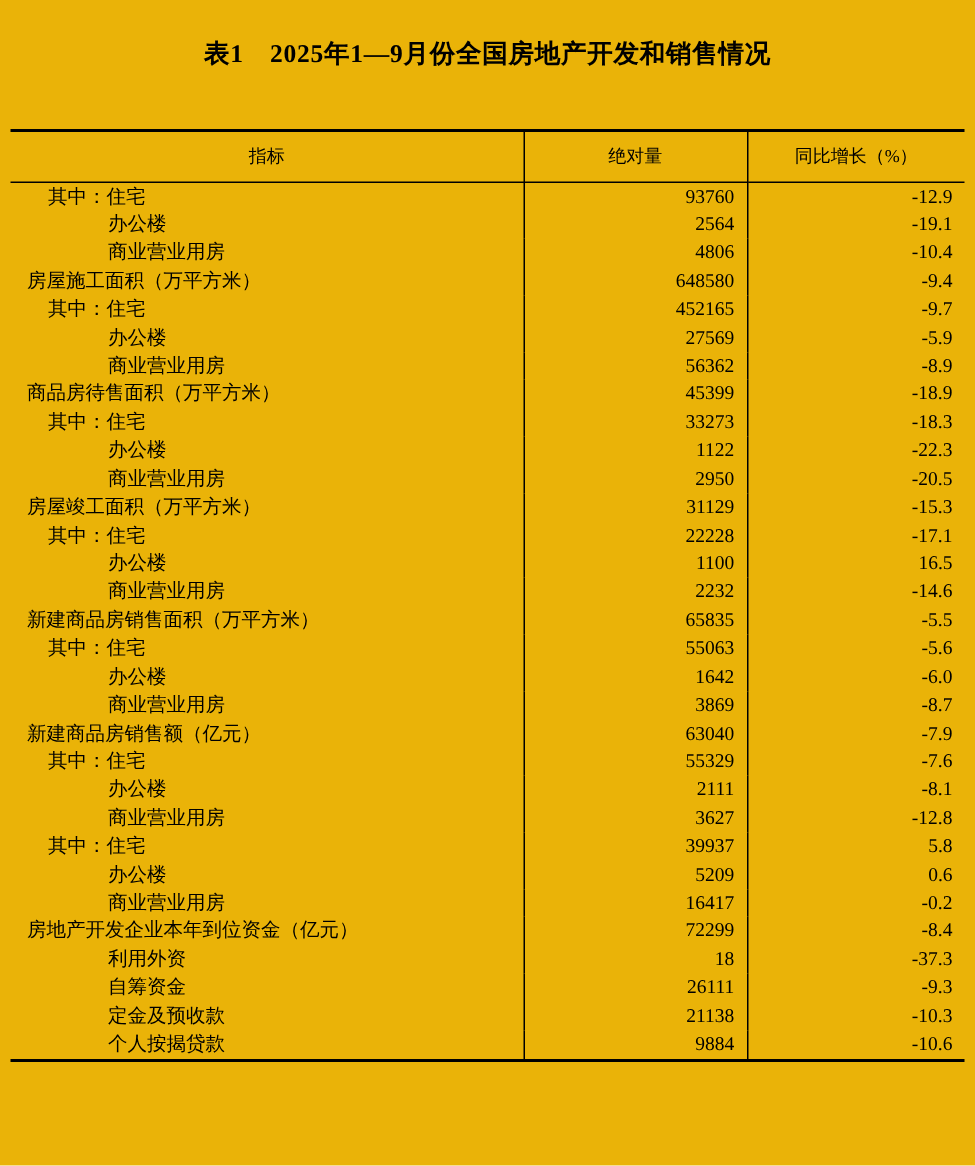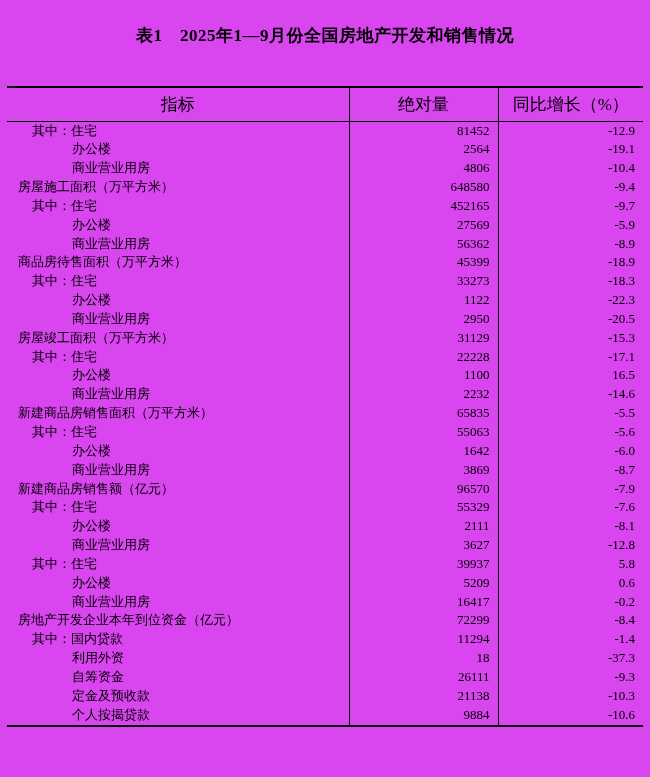--- a/index.html
+++ b/index.html
@@ -6,21 +6,21 @@
     margin: 0;
     padding: 0;
     background: #ffffff;
     color: #000000;
     font-family: "Liberation Serif", "DejaVu Serif", serif;
   }
   .page {
     position: relative;
     width: 650px;
     height: 777px;
-    background: #d946ef;
+    background: #eab308;
     overflow: hidden;
   }
   .title {
     margin: 25px 0 0 0;
     text-align: center;
     font-size: 17px;
     font-weight: bold;
     line-height: 22px;
     letter-spacing: 0.5px;
   }
@@ -31,21 +31,21 @@
     border-collapse: collapse;
     border-top: 2.5px solid #000;
     border-bottom: 2.5px solid #000;
   }
   col.c1 { width: 342px; }
   col.c2 { width: 149px; }
   col.c3 { width: 145px; }
   thead tr { height: 34px; }
   thead th {
     font-weight: normal;
-    font-size: 17px;
+    font-size: 12px;
     text-align: center;
     vertical-align: middle;
     border-bottom: 1px solid #000;
     padding: 0;
   }
   tbody td {
     height: 18.85px;
     font-size: 13px;
     line-height: 18.85px;
     padding: 0;
@@ -74,21 +74,21 @@
     <thead>
       <tr>
         <th class="bcol">指标</th>
         <th class="bcol">绝对量</th>
         <th>同比增长（%）</th>
       </tr>
     </thead>
     <tbody id="table-body">
         <tr>
           <td class="bcol ind1">其中：住宅</td>
-          <td class="bcol num">81452</td>
+          <td class="bcol num">93760</td>
           <td class="num">-12.9</td>
         </tr>
         <tr>
           <td class="bcol ind2">办公楼</td>
           <td class="bcol num">2564</td>
           <td class="num">-19.1</td>
         </tr>
         <tr>
           <td class="bcol ind2">商业营业用房</td>
           <td class="bcol num">4806</td>
@@ -169,21 +169,21 @@
           <td class="bcol num">1642</td>
           <td class="num">-6.0</td>
         </tr>
         <tr>
           <td class="bcol ind2">商业营业用房</td>
           <td class="bcol num">3869</td>
           <td class="num">-8.7</td>
         </tr>
         <tr>
           <td class="bcol ind0">新建商品房销售额（亿元）</td>
-          <td class="bcol num">96570</td>
+          <td class="bcol num">63040</td>
           <td class="num">-7.9</td>
         </tr>
         <tr>
           <td class="bcol ind1">其中：住宅</td>
           <td class="bcol num">55329</td>
           <td class="num">-7.6</td>
         </tr>
         <tr>
           <td class="bcol ind2">办公楼</td>
           <td class="bcol num">2111</td>
@@ -206,25 +206,20 @@
         </tr>
         <tr>
           <td class="bcol ind2">商业营业用房</td>
           <td class="bcol num">16417</td>
           <td class="num">-0.2</td>
         </tr>
         <tr>
           <td class="bcol ind0">房地产开发企业本年到位资金（亿元）</td>
           <td class="bcol num">72299</td>
           <td class="num">-8.4</td>
-        </tr>
-        <tr>
-          <td class="bcol ind1">其中：国内贷款</td>
-          <td class="bcol num">11294</td>
-          <td class="num">-1.4</td>
         </tr>
         <tr>
           <td class="bcol ind2">利用外资</td>
           <td class="bcol num">18</td>
           <td class="num">-37.3</td>
         </tr>
         <tr>
           <td class="bcol ind2">自筹资金</td>
           <td class="bcol num">26111</td>
           <td class="num">-9.3</td>

